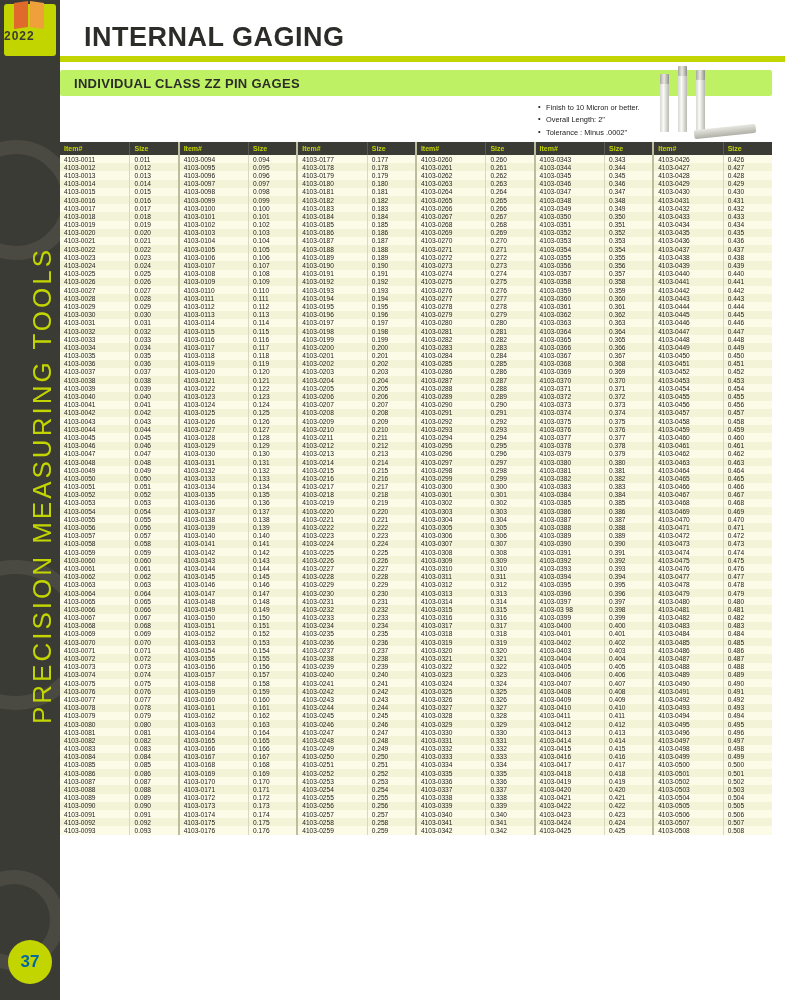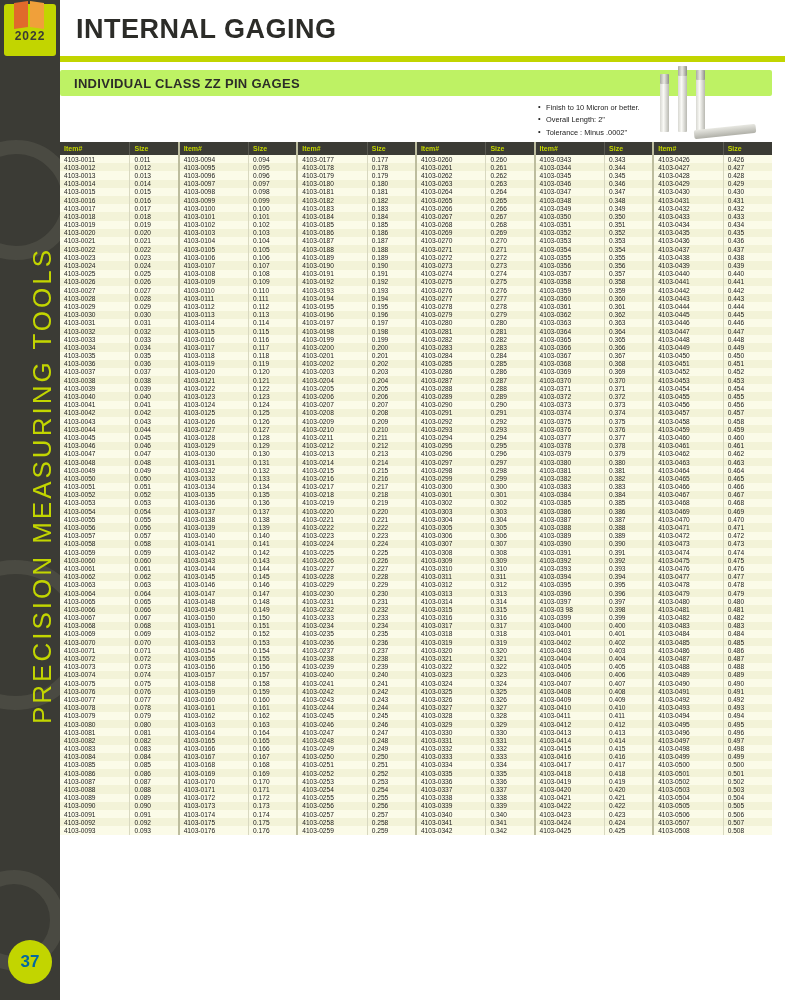--- a/index.html
+++ b/index.html
@@ -52,29 +52,29 @@
     display:flex; align-items:center; justify-content:center;
   }
 
   
   .header {
     position:absolute; left:60px; top:0; width:725px; height:62px;
     background:#fff;
     border-bottom:6px solid #c2d500;
   }
   .header h1 {
-    margin:0; padding:14px 0 0 16px;
+    margin:8px; padding:14px 0 0 16px;
     font-size:27px; font-weight:bold; letter-spacing:0.5px;
     color:#2c2c28;
     font-family:"Liberation Sans", sans-serif;
   }
   .celebrating {
     position:absolute; left:4px; top:4px; width:52px; height:52px;
     background:#c2d500; color:#3b3b35;
-    font-size:7px; font-weight:bold; text-align:center;
+    font-size:7px; font-weight:bold; text-align:left;
     line-height:1.1; padding-top:26px;
     border-radius:3px;
   }
   .celebrating .yr { display:block; font-size:12px; letter-spacing:1px;}
   .celebrating .ribbon {
     position:absolute; left:10px; top:-2px; width:14px; height:26px;
     background:#e06a2b; transform:skewY(-8deg);
   }
   .celebrating .ribbon2 {
     position:absolute; left:26px; top:-2px; width:14px; height:26px;

